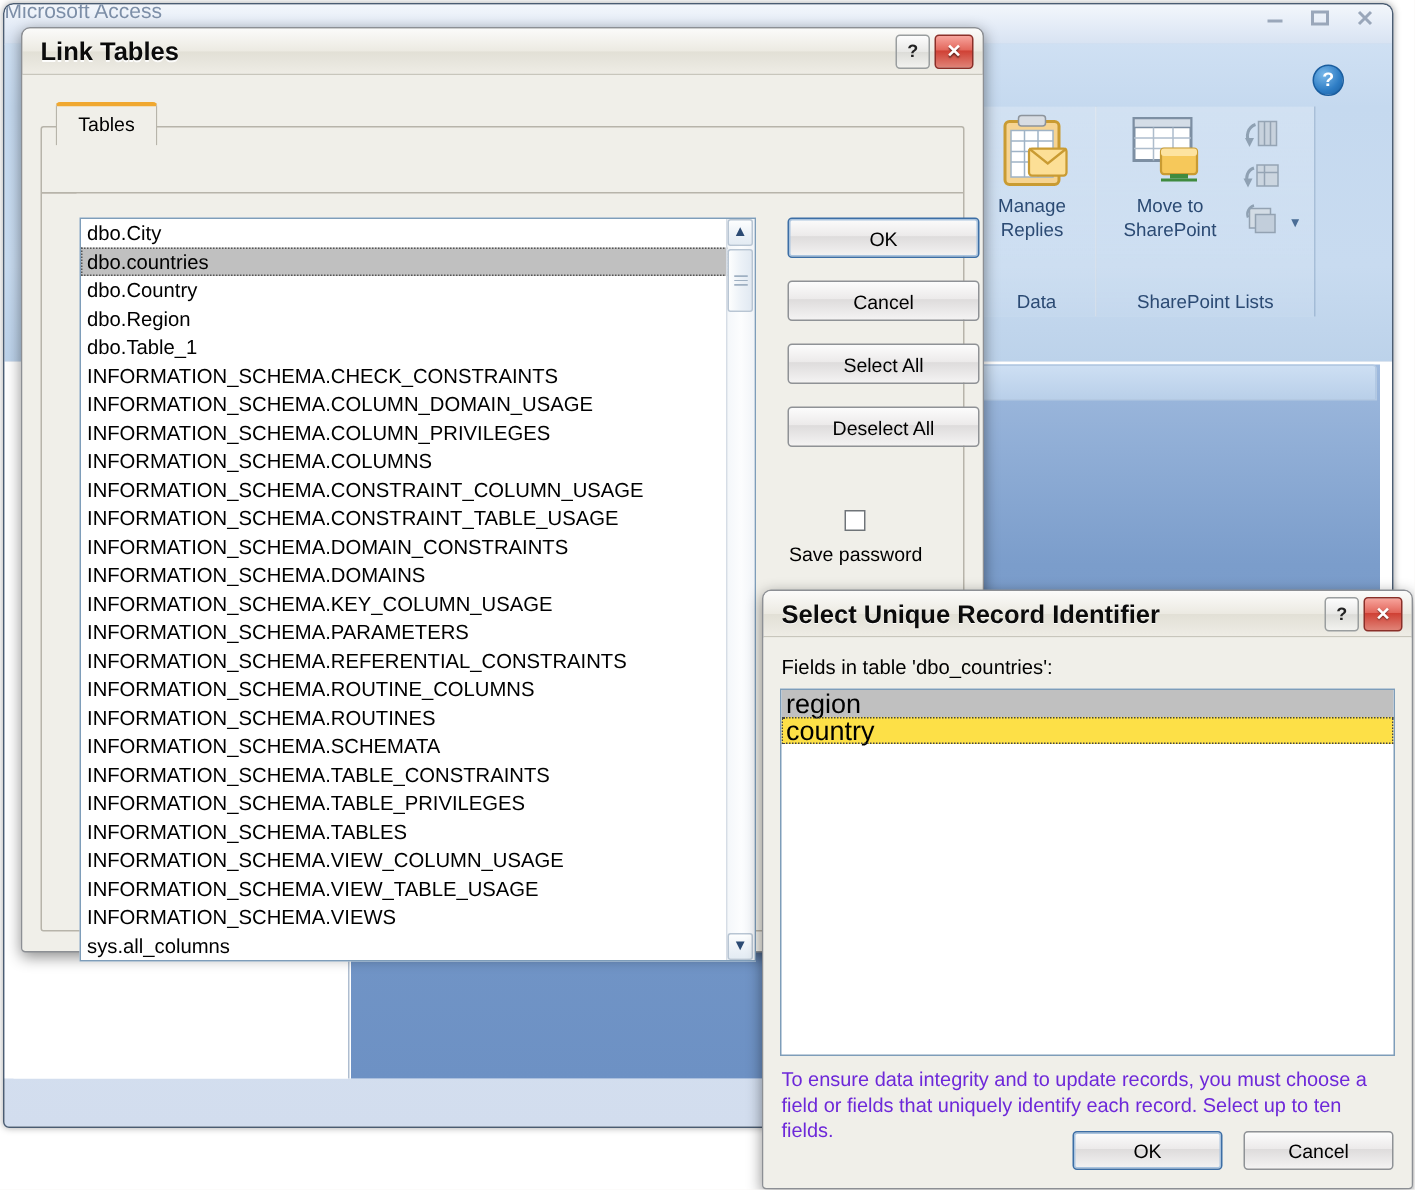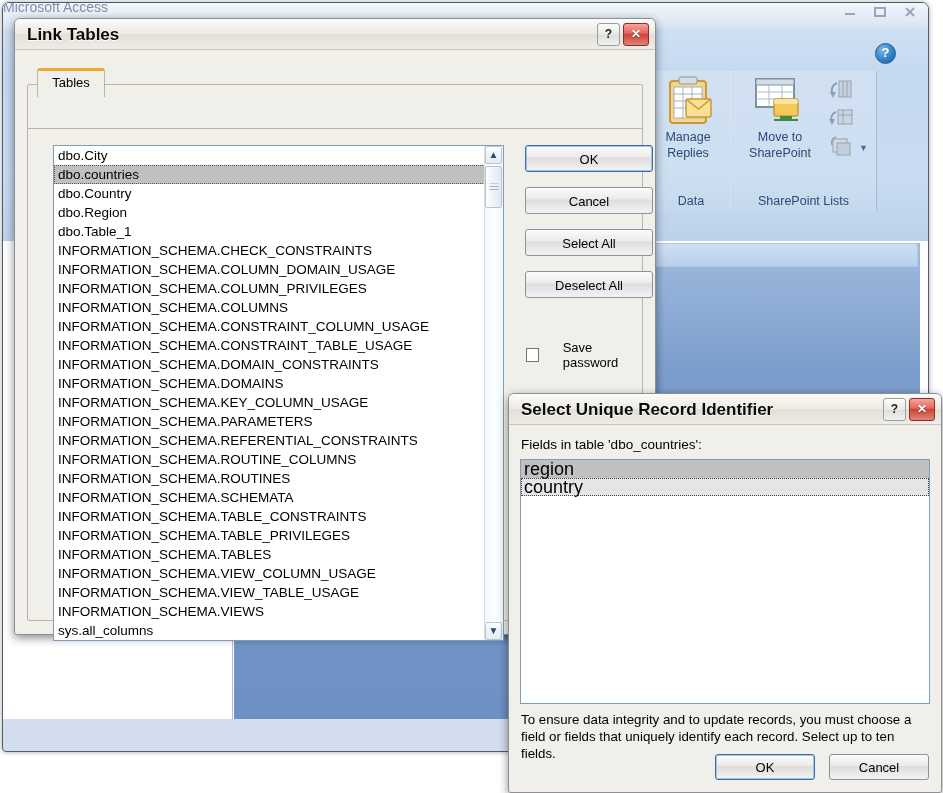--- a/index.html
+++ b/index.html
@@ -399,22 +399,23 @@
     height: 27px;
     line-height: 25px;
     margin-bottom: 15px;
   }
   #lt-savepw {
     position: absolute;
     left: 498px;
     top: 255px;
     display: flex;
     align-items: center;
-    gap: 24px;
+    gap: 8px;
     font-size: 13px;
+    flex-direction: column;
   }
   .checkbox {
     width: 14px; height: 14px;
     background: #ffffff;
     border: 1px solid #6f7478;
     box-sizing: border-box;
   }
 
   
   #surid-dialog {
@@ -445,32 +446,32 @@
     height: 18px;
     line-height: 18px;
     padding-left: 3px;
     font-size: 18px;
     white-space: nowrap;
   }
   .surid-item.highlight {
     background: #c0c0c0;
   }
   .surid-item.focused {
-    background: #e5e5e5;
+    background: #fde047;
     outline: 1px dotted #444;
     outline-offset: -1px;
   }
   #surid-note {
     position: absolute;
     left: 12px;
     top: 286px;
     width: 400px;
     font-size: 13.3px;
     line-height: 17px;
-    color: #000000;
+    color: #6d28d9;
   }
   #surid-footer {
     position: absolute;
     right: 12px;
     bottom: 11px;
     display: flex;
     gap: 14px;
   }
   #surid-footer .btn {
     width: 100px;

